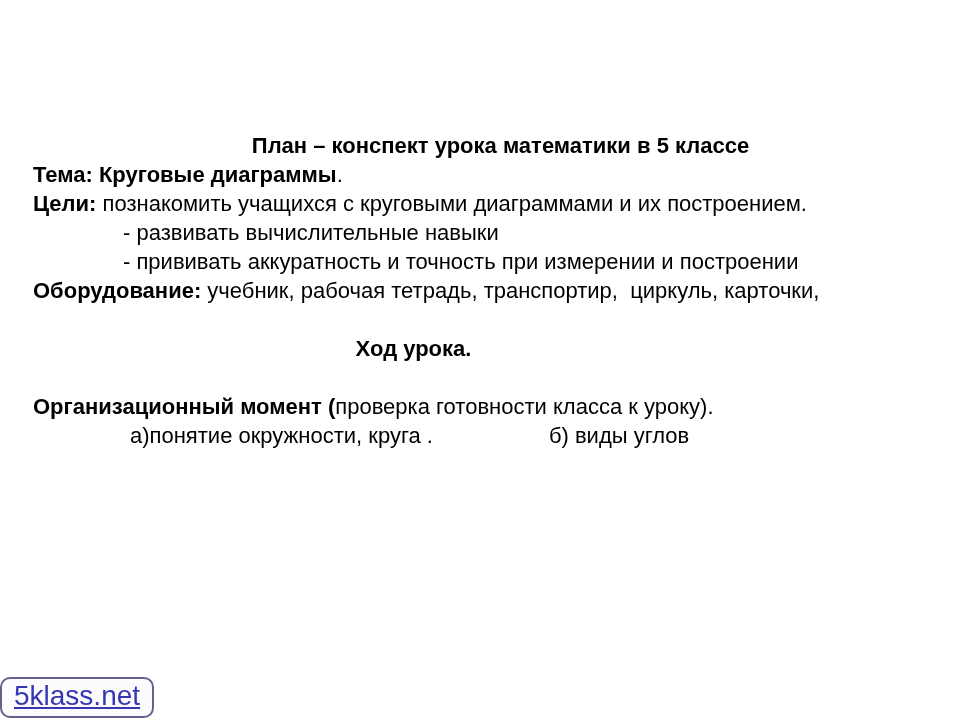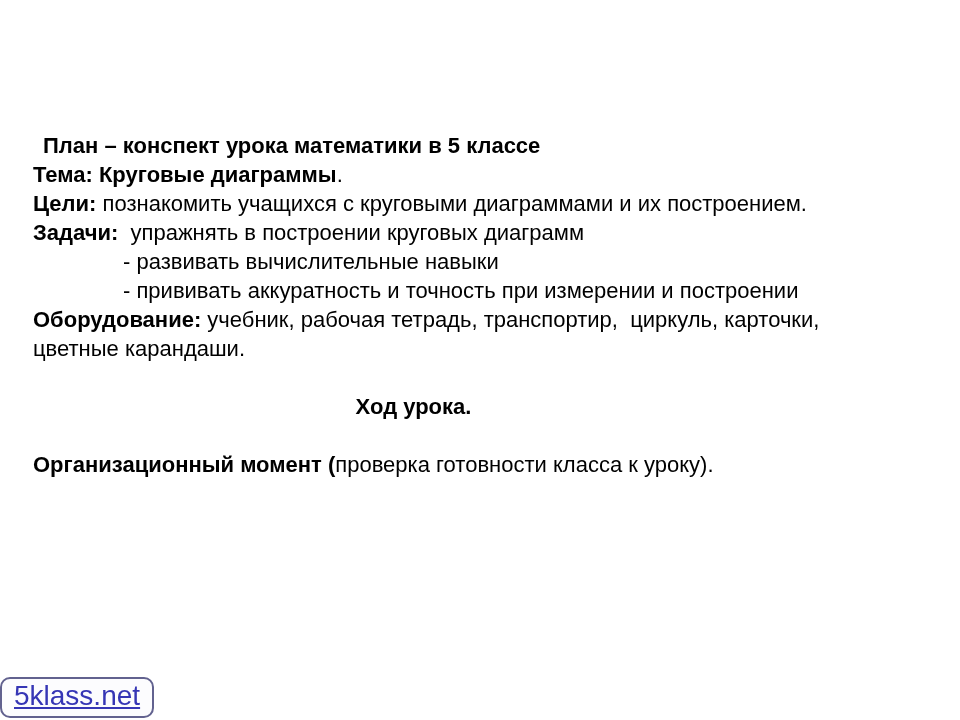--- a/index.html
+++ b/index.html
@@ -13,23 +13,23 @@
   }
   .slide { position: absolute; inset: 0; }
   .content {
     padding: 131px 30px 0 33px;
     font-size: 22px;
     line-height: 29px;
   }
   .line { height: 29px; white-space: pre; overflow: visible; }
   .b { font-weight: bold; margin-top: 22px; }
   .title-line {
-    text-align: left;
+    text-align: center;
     font-weight: bold;
-    position: relative; left: 10px;
+    position: relative; left: 19px;
   }
   .hod-line {
     text-align: center;
     font-weight: bold;
     position: relative; left: -68px;
   }
   .indent-task { margin-left: 90px; }
   .indent-sub  { margin-left: 97px; }
   .sub-b { margin-left: 116px; }
   .footer {
@@ -57,39 +57,38 @@
 
 <div class="slide">
   <div class="content">
 
     <div class="line title-line">План – конспект урока математики в 5 классе</div>
 
     <div class="line"><span class="b">Тема: Круговые диаграммы</span><span>.</span></div>
 
     <div class="line"><span class="b">Цели:</span><span> познакомить учащихся с круговыми диаграммами и их построением.</span></div>
 
-    <div class="line"><span class="b">Задачи:</span><span>  упражнять в построении круговых диаграмм</span></div>
 
     <div class="line indent-task">- развивать вычислительные навыки</div>
 
     <div class="line indent-task">- прививать аккуратность и точность при измерении и построении</div>
 
     <div class="line"><span class="b">Оборудование:</span><span> учебник, рабочая тетрадь, транспортир,  циркуль, карточки,</span></div>
 
-    <div class="line">цветные карандаши.</div>
 
 
     <div class="line"></div>
 
     <div class="line hod-line">Ход урока.</div>
 
     <div class="line"></div>
 
     <div class="line"><span class="b">Организационный момент (</span><span>проверка готовности класса к уроку).</span></div>
 
 
+    <div class="line indent-sub"><span>а)понятие окружности, круга .</span><span class="sub-b">б) виды углов</span></div>
 
   </div>
 
   <div class="footer">
     <span class="footer-btn"><span class="footer-link">5klass.net</span></span>
   </div>
 </div>
 
 </body></html>

